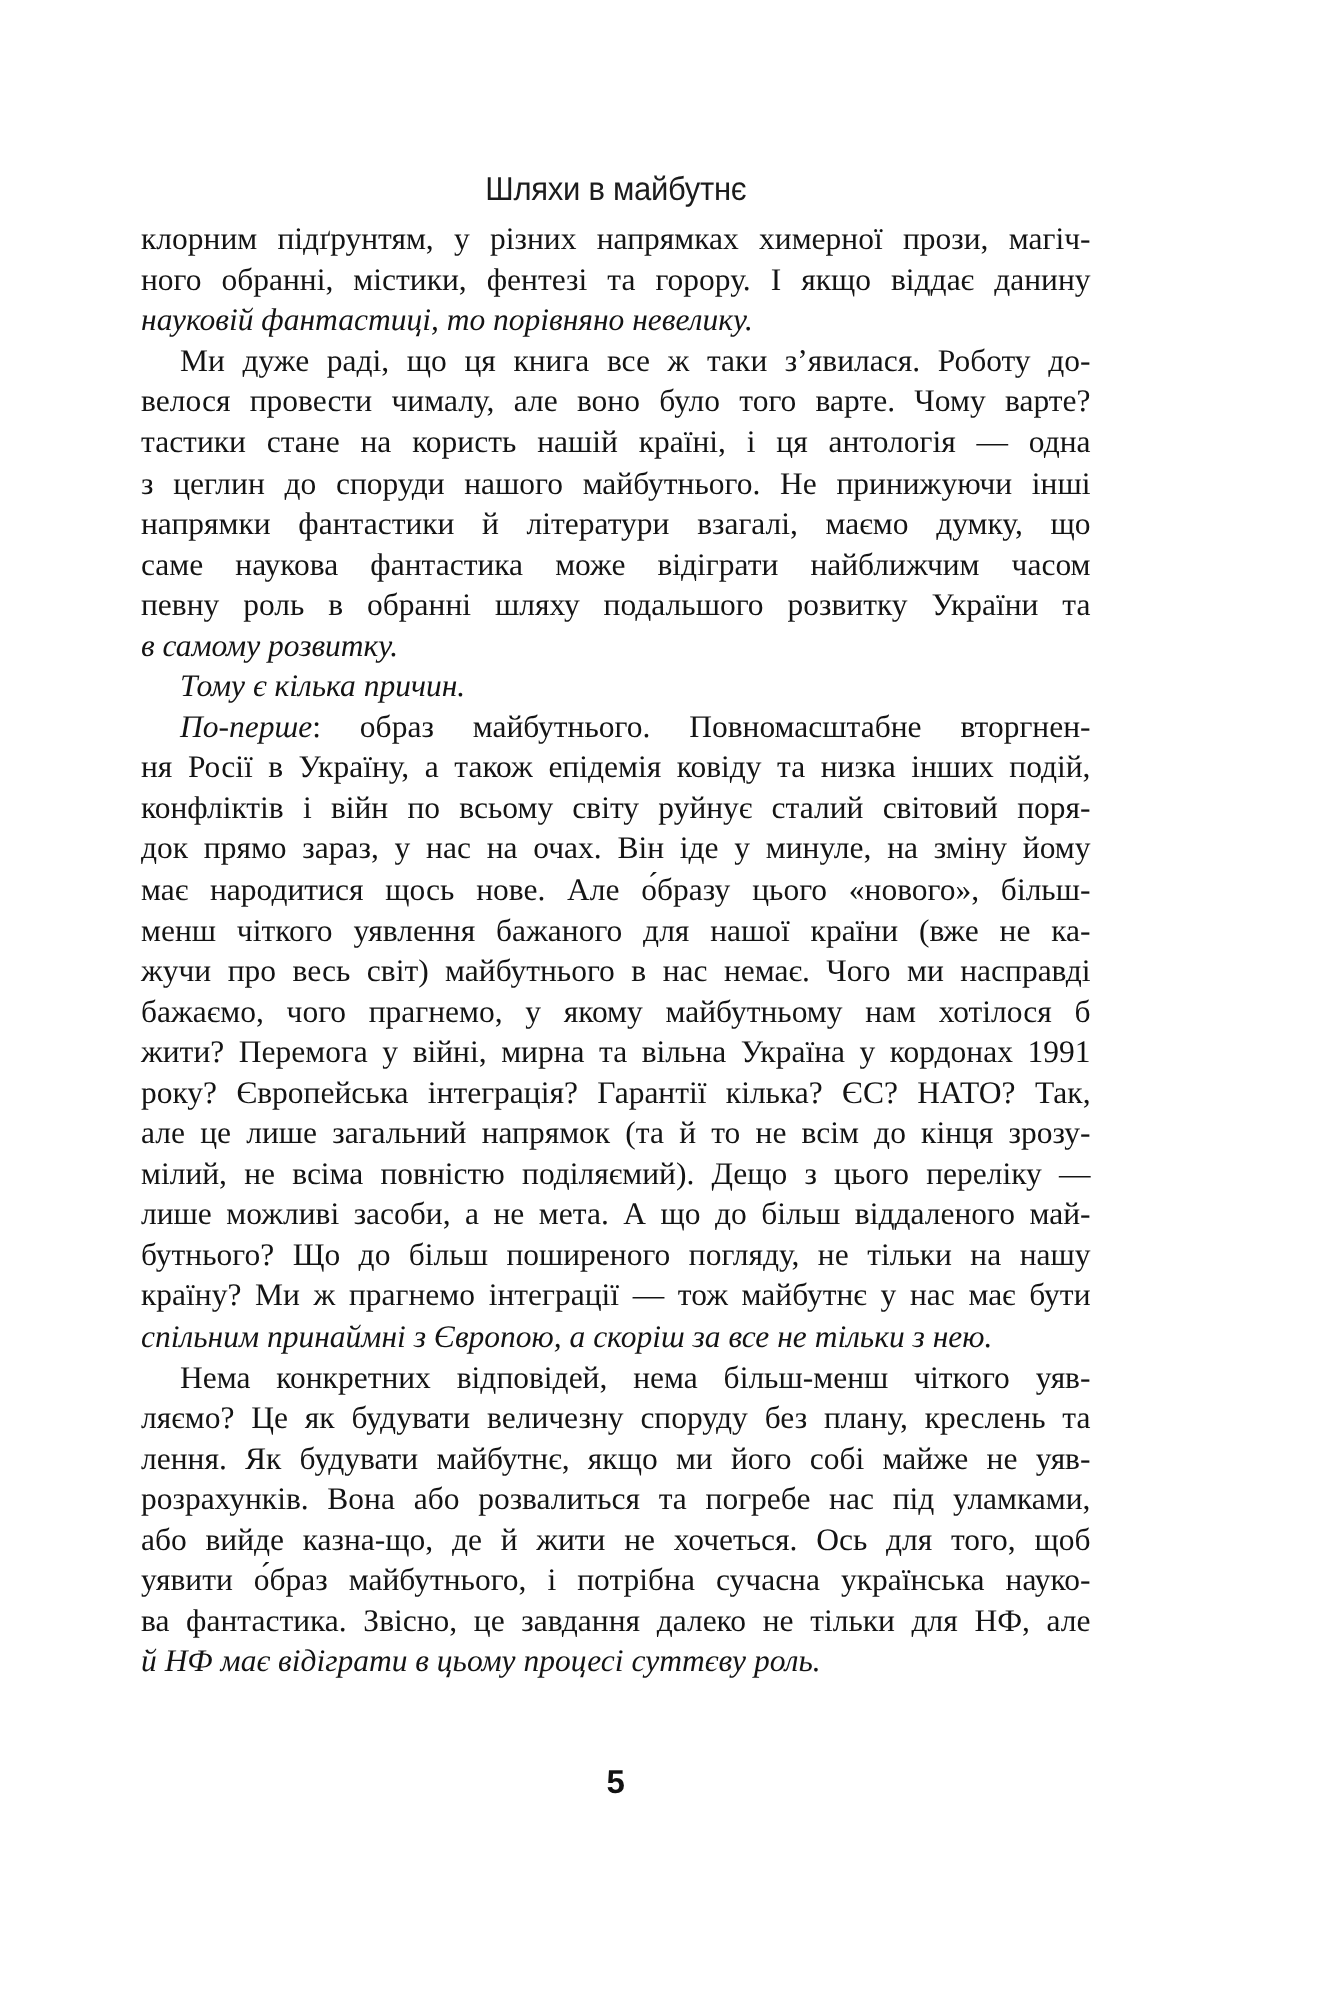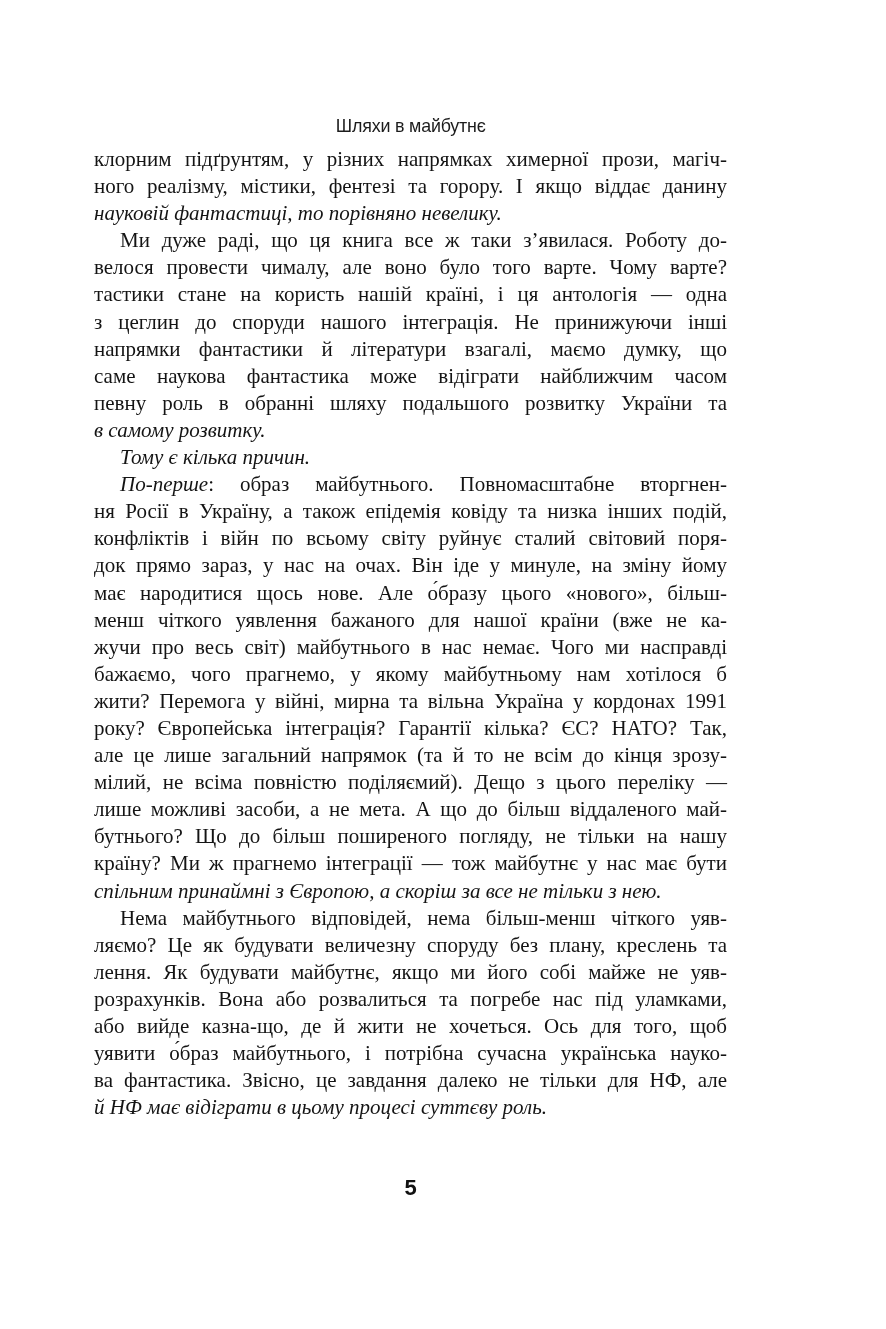--- a/index.html
+++ b/index.html
@@ -16,21 +16,21 @@
     font-family: "Liberation Serif", serif;
     color: #141414;
   }
   .running-header {
     position: absolute;
     top: 115px;
     left: 94px;
     width: 633px;
     text-align: center;
     font-family: "Liberation Sans", sans-serif;
-    font-size: 19px;
+    font-size: 22px;
     line-height: 22px;
     color: #1c1c1c;
   }
   .running-header .hdr-inner {
     display: inline-block;
     transform: scaleX(0.94);
     transform-origin: center;
     letter-spacing: -0.2px;
   }
   .body-text {
@@ -78,28 +78,28 @@
 <body>
 
 <div class="page">
   <div class="running-header">
     <span class="hdr-inner">Шляхи в майбутнє</span>
   </div>
 
   <div class="body-text" id="body-text">
       <div>
         <div class="line just">клорним підґрунтям, у різних напрямках химерної прози, магіч-</div>
-        <div class="line just">ного реалізму, містики, фентезі та горору. І якщо віддає данину</div>
+        <div class="line just">ного обранні, містики, фентезі та горору. І якщо віддає данину</div>
         <div class="line last">науковій фантастиці, то порівняно невелику.</div>
       </div>
       <div>
         <div class="line just ind">Ми дуже раді, що ця книга все ж таки з’явилася. Роботу до-</div>
         <div class="line just">велося провести чималу, але воно було того варте. Чому варте?</div>
         <div class="line just">тастики стане на користь нашій країні, і ця антологія — одна</div>
-        <div class="line just">з цеглин до споруди нашого інтеграція. Не принижуючи інші</div>
+        <div class="line just">з цеглин до споруди нашого майбутнього. Не принижуючи інші</div>
         <div class="line just">напрямки фантастики й літератури взагалі, маємо думку, що</div>
         <div class="line just">саме наукова фантастика може відіграти найближчим часом</div>
         <div class="line just">певну роль в обранні шляху подальшого розвитку України та</div>
         <div class="line last">в самому розвитку.</div>
       </div>
       <div>
         <div class="line last ind">Тому є кілька причин.</div>
       </div>
       <div>
         <div class="line just ind"><em>По-перше</em>: образ майбутнього. Повномасштабне вторгнен-</div>
@@ -113,21 +113,21 @@
         <div class="line just">жити? Перемога у війні, мирна та вільна Україна у кордонах 1991</div>
         <div class="line just">року? Європейська інтеграція? Гарантії кілька? ЄС? НАТО? Так,</div>
         <div class="line just">але це лише загальний напрямок (та й то не всім до кінця зрозу-</div>
         <div class="line just">мілий, не всіма повністю поділяємий). Дещо з цього переліку —</div>
         <div class="line just">лише можливі засоби, а не мета. А що до більш віддаленого май-</div>
         <div class="line just">бутнього? Що до більш поширеного погляду, не тільки на нашу</div>
         <div class="line just">країну? Ми ж прагнемо інтеграції — тож майбутнє у нас має бути</div>
         <div class="line last">спільним принаймні з Європою, а скоріш за все не тільки з нею.</div>
       </div>
       <div>
-        <div class="line just ind">Нема майбутнього відповідей, нема більш-менш чіткого уяв-</div>
+        <div class="line just ind">Нема конкретних відповідей, нема більш-менш чіткого уяв-</div>
         <div class="line just">ляємо? Це як будувати величезну споруду без плану, креслень та</div>
         <div class="line just">лення. Як будувати майбутнє, якщо ми його собі майже не уяв-</div>
         <div class="line just">розрахунків. Вона або розвалиться та погребе нас під уламками,</div>
         <div class="line just">або вийде казна-що, де й жити не хочеться. Ось для того, щоб</div>
         <div class="line just">уявити о́браз майбутнього, і потрібна сучасна українська науко-</div>
         <div class="line just">ва фантастика. Звісно, це завдання далеко не тільки для НФ, але</div>
         <div class="line last">й НФ має відіграти в цьому процесі суттєву роль.</div>
       </div>
     </div>
 

